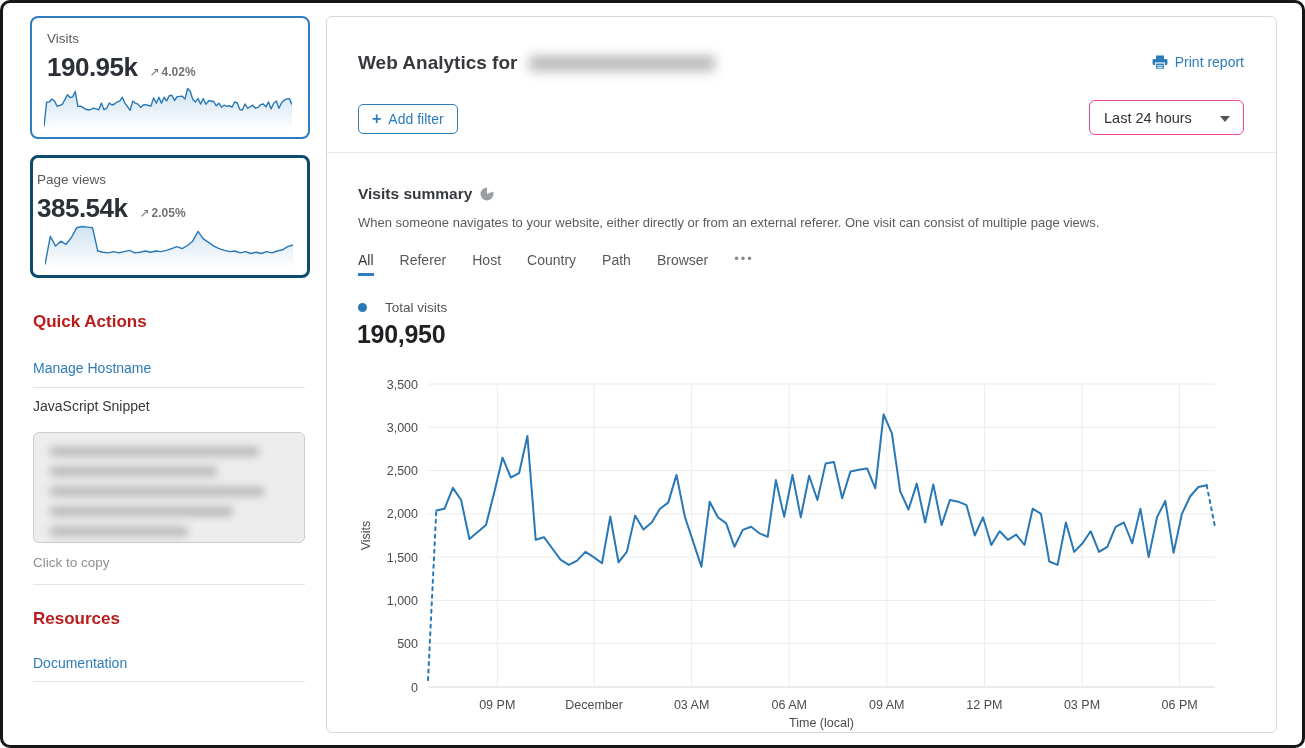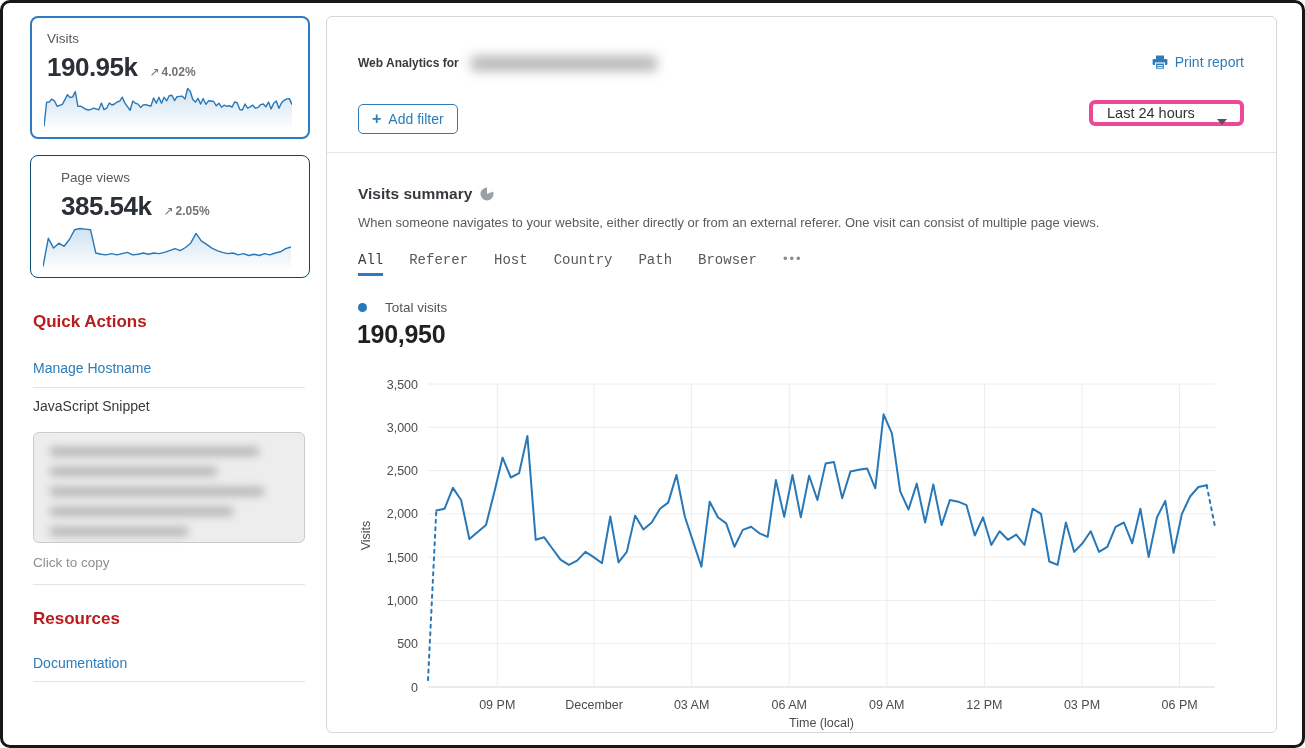--- a/index.html
+++ b/index.html
@@ -2,21 +2,21 @@
 <html><head>
 <meta charset="utf-8">
 <style>
   * { margin:0; padding:0; box-sizing:border-box; }
   body { background:#fff; font-family:"Liberation Sans", sans-serif; }
   .page { position:relative; width:1305px; height:748px; background:#fff; overflow:hidden; }
   .frame { position:absolute; inset:0; border:3px solid #171717; border-radius:10px; pointer-events:none; z-index:60; }
 
   
   .metric-card { position:absolute; left:30px; width:280px; height:123px; background:#fff;
-                 border:1px solid #0c4a6e; border-radius:8px; padding:14px 14px 8px 30px; cursor:pointer; }
+                 border:3px solid #0c4a6e; border-radius:8px; padding:14px 14px 8px 4px; cursor:pointer; }
   .metric-card.selected { border:2px solid #2f7bbf; padding:13px 13px 7px 15px; }
   .metric-label { font-size:13.5px; color:#595959; }
   .metric-row { margin-top:6px; display:flex; align-items:baseline; gap:12px; }
   .metric-value { font-size:26px; font-weight:700; color:#2b2f36; letter-spacing:-0.5px; }
   .metric-delta { font-size:12px; font-weight:700; color:#737373; }
   .metric-delta .arrow { font-weight:400; margin-right:2px; }
   .spark { position:absolute; left:12px; right:12px; bottom:6px; height:48px; }
 
   .side-title { position:absolute; left:33px; font-size:17px; font-weight:700; color:#b91c1c; }
   .side-link { position:absolute; left:33px; font-size:14px; color:#2c7cba; cursor:pointer; text-decoration:none; }
@@ -25,40 +25,40 @@
   .snippet-box { position:absolute; left:33px; top:432px; width:272px; height:111px; background:#ededee;
                  border:1px solid #cccccc; border-radius:6px; padding:14px 16px; cursor:pointer; }
   .blur-line { height:9px; background:#8f8f8f; opacity:.6; filter:blur(4px); border-radius:3px; margin-bottom:11px; }
   .copy-hint { position:absolute; left:33px; top:555px; font-size:13.5px; color:#8f8f8f; }
 
   
   .panel { position:absolute; left:326px; top:16px; width:951px; height:717px; background:#fff;
            border:1px solid #d7d7d7; border-radius:6px; }
   .panel-divider { position:absolute; left:327px; top:152px; width:949px; height:1px; background:#e8e8e8; }
   .page-title { position:absolute; left:358px; top:50px; height:26px; display:flex; align-items:center;
-                font-size:12px; font-weight:700; color:#36393d; }
+                font-size:19px; font-weight:700; color:#36393d; }
   .redacted { display:inline-block; width:186px; height:15px; background:#6f6f6f; opacity:.5;
               filter:blur(6px); border-radius:3px; margin-left:12px; }
   .print-link { position:absolute; top:54px; right:61px; display:flex; align-items:center; gap:7px;
                 font-size:14px; color:#2c7cba; cursor:pointer; }
   .btn-filter { position:absolute; left:358px; top:104px; height:30px; padding:0 13px; display:flex; align-items:center; gap:7px;
                 background:#fff; border:1px solid #2c7cba; border-radius:5px; font-size:14px; color:#2c7cba; cursor:pointer; }
   .btn-filter .plus { font-size:16px; font-weight:700; }
-  .dropdown { position:absolute; left:1089px; top:100px; width:155px; height:26px; background:#fff;
-              border:4px solid #ec4899; border-radius:6px; display:flex; align-items:center;
+  .dropdown { position:absolute; left:1089px; top:100px; width:155px; height:35px; background:#fff;
+              border:1px solid #ec4899; border-radius:6px; display:flex; align-items:center;
               padding:0 14px; font-size:14.5px; color:#303336; cursor:pointer; }
   .caret { position:absolute; right:13px; top:15px; width:0; height:0;
            border-left:5px solid transparent; border-right:5px solid transparent; border-top:6px solid #555; }
 
   .section-title { position:absolute; left:358px; top:185px; display:flex; align-items:center; gap:8px;
                    font-size:15.5px; font-weight:700; color:#36393d; }
   .section-desc { position:absolute; left:358px; top:215px; width:860px; font-size:13px; color:#5b5b5b; }
 
   .tabs { position:absolute; left:358px; top:251px; display:flex; gap:26px; align-items:center; }
-  .tab { position:relative; font-size:14px; color:#595959; cursor:pointer; padding-bottom:4px;font-family:Liberation Mono, monospace; }
+  .tab { position:relative; font-size:14px; color:#595959; cursor:pointer; padding-bottom:4px; }
   .tab.active { color:#36393d; }
   .tab.active::after { content:""; position:absolute; left:0; right:0; bottom:-4px; height:3px; background:#2f7bbf; }
   .tab-more { font-size:13px; color:#8a8a8a; letter-spacing:2px; cursor:pointer; padding-bottom:6px; }
 
   .legend { position:absolute; left:358px; top:300px; display:flex; align-items:center; gap:18px;
             font-size:13.5px; color:#555; }
   .legend-dot { width:9px; height:9px; border-radius:50%; background:#2778b8; }
   .total-num { position:absolute; left:357px; top:320px; font-size:25px; font-weight:700; color:#1f2023; letter-spacing:-0.3px; }
 
   .chart-wrap { position:absolute; left:358px; top:368px; width:886px; height:362px; }

